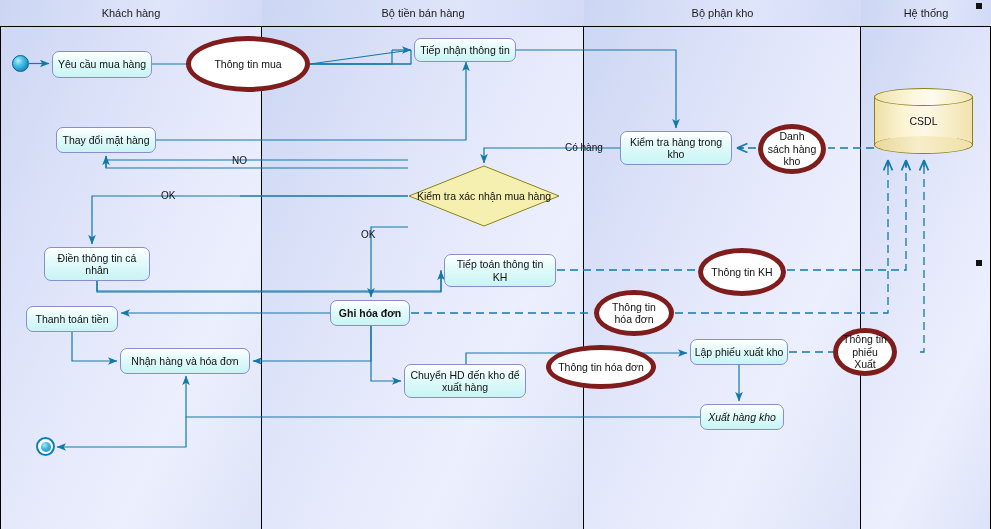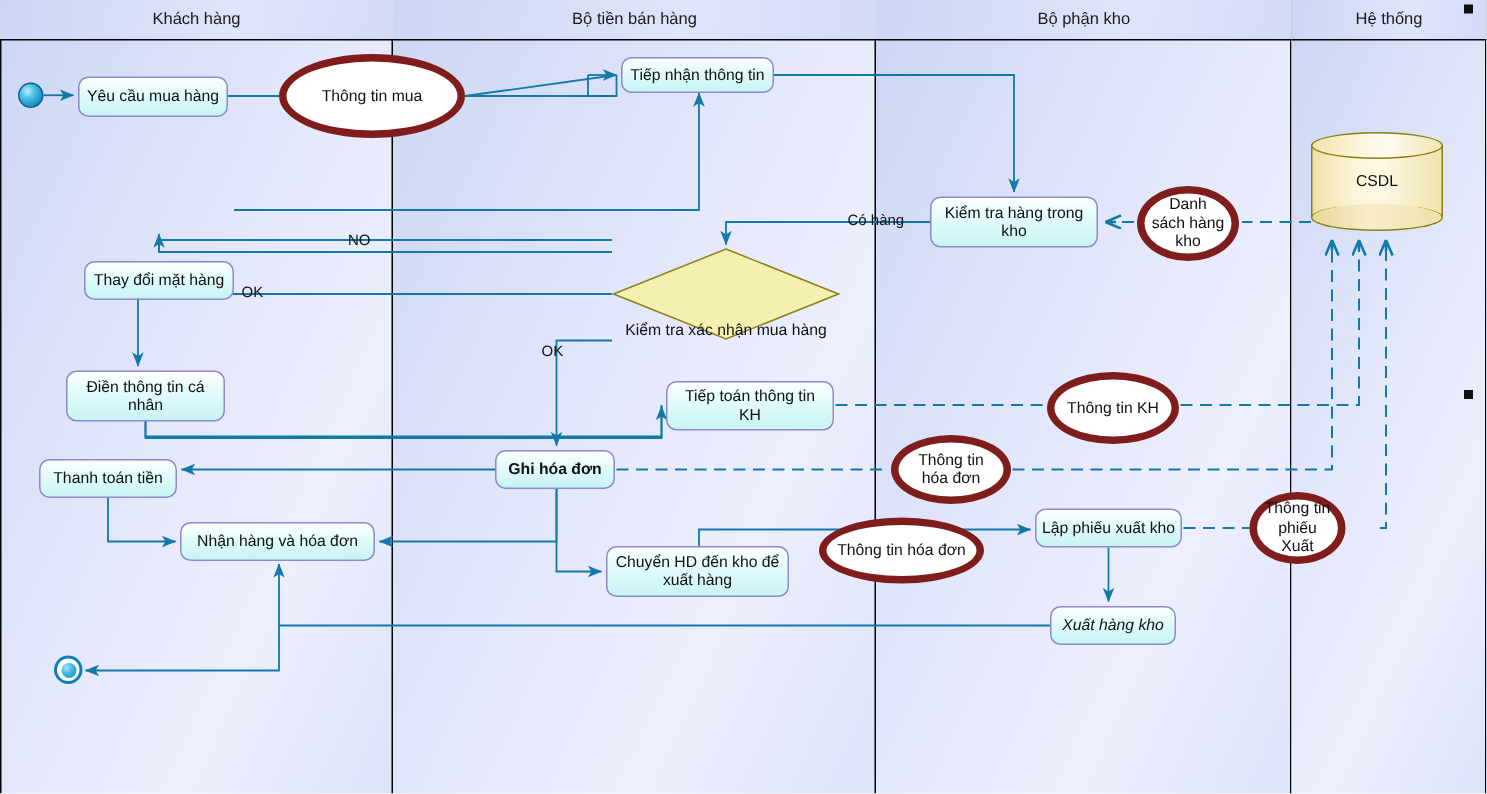--- a/index.html
+++ b/index.html
@@ -257,43 +257,43 @@
     </g>
   </svg>
 
   <div id="nodes">
       <div class="start-node" style="left: 12px; top: 55px;"></div>
       <div class="end-node" style="left: 36px; top: 437px;">
         <i></i>
       </div>
       <div class="activity" style="left: 52px; top: 51px; width: 100px; height: 27px;">Yêu cầu mua hàng</div>
       <div class="activity" style="left: 414px; top: 38px; width: 102px; height: 24px;">Tiếp nhận thông tin</div>
-      <div class="activity" style="left: 56px; top: 127px; width: 100px; height: 26px; margin-top: 47px;">Thay đổi mặt hàng</div>
+      <div class="activity" style="left: 56px; top: 127px; width: 100px; height: 26px;">Thay đổi mặt hàng</div>
       <div class="activity" style="left: 620px; top: 131px; width: 112px; height: 34px;">Kiểm tra hàng trong kho</div>
       <div class="activity" style="left: 44px; top: 247px; width: 106px; height: 34px;">Điền thông tin cá nhân</div>
       <div class="activity" style="left: 444px; top: 254px; width: 112px; height: 33px;">Tiếp toán thông tin KH</div>
       <div class="activity" style="left: 26px; top: 306px; width: 92px; height: 26px;">Thanh toán tiền</div>
       <div class="activity" style="left: 330px; top: 300px; width: 80px; height: 26px; font-weight: bold;">Ghi hóa đơn</div>
       <div class="activity" style="left: 120px; top: 348px; width: 130px; height: 26px;">Nhận hàng và hóa đơn</div>
       <div class="activity" style="left: 404px; top: 364px; width: 122px; height: 34px;">Chuyển HD đến kho để xuất hàng</div>
       <div class="activity" style="left: 690px; top: 339px; width: 98px; height: 26px;">Lập phiếu xuất kho</div>
       <div class="activity" style="left: 700px; top: 404px; width: 84px; height: 26px; font-style: italic;">Xuất hàng kho</div>
-      <div class="decision" style="left: 408px; top: 165px; width: 152px; height: 62px; align-items: flex-end;">
+      <div class="decision" style="left: 408px; top: 165px; width: 152px; height: 62px;">
         <svg width="152" height="62">
           <polygon points="76,1 151,31 76,61 1,31" fill="#f5f0b0" stroke="#8a8218" stroke-width="1"></polygon>
         </svg>
         <span>Kiểm tra xác nhận mua hàng</span>
       </div>
       <div class="objnode" style="left: 186px; top: 36px; width: 124px; height: 56px;">Thông tin mua</div>
       <div class="objnode" style="left: 758px; top: 124px; width: 68px; height: 50px;">Danh sách hàng kho</div>
       <div class="objnode" style="left: 698px; top: 248px; width: 88px; height: 48px;">Thông tin KH</div>
       <div class="objnode" style="left: 594px; top: 290px; width: 80px; height: 46px;">Thông tin hóa đơn</div>
       <div class="objnode" style="left: 546px; top: 345px; width: 110px; height: 44px;">Thông tin hóa đơn</div>
       <div class="objnode" style="left: 833px; top: 328px; width: 64px; height: 48px;">Thông tin phiếu Xuất</div>
-      <div class="db" style="left: 874px; top: 88px; width: 88px; height: 66px;">
+      <div class="db" style="left: 874px; top: 88px; width: 88px; height: 66px; padding-left: 11px;">
         <div class="body"></div>
         <div class="bottom"></div>
         <div class="top"></div>
         <div class="label">CSDL</div>
       </div>
       <div class="edge-label" style="left: 565px; top: 142px;">Có hàng</div>
       <div class="edge-label" style="left: 232px; top: 155px;">NO</div>
       <div class="edge-label" style="left: 161px; top: 190px;">OK</div>
       <div class="edge-label" style="left: 361px; top: 229px;">OK</div>
       <div class="handle" style="left: 976px; top: 3px;"></div>

